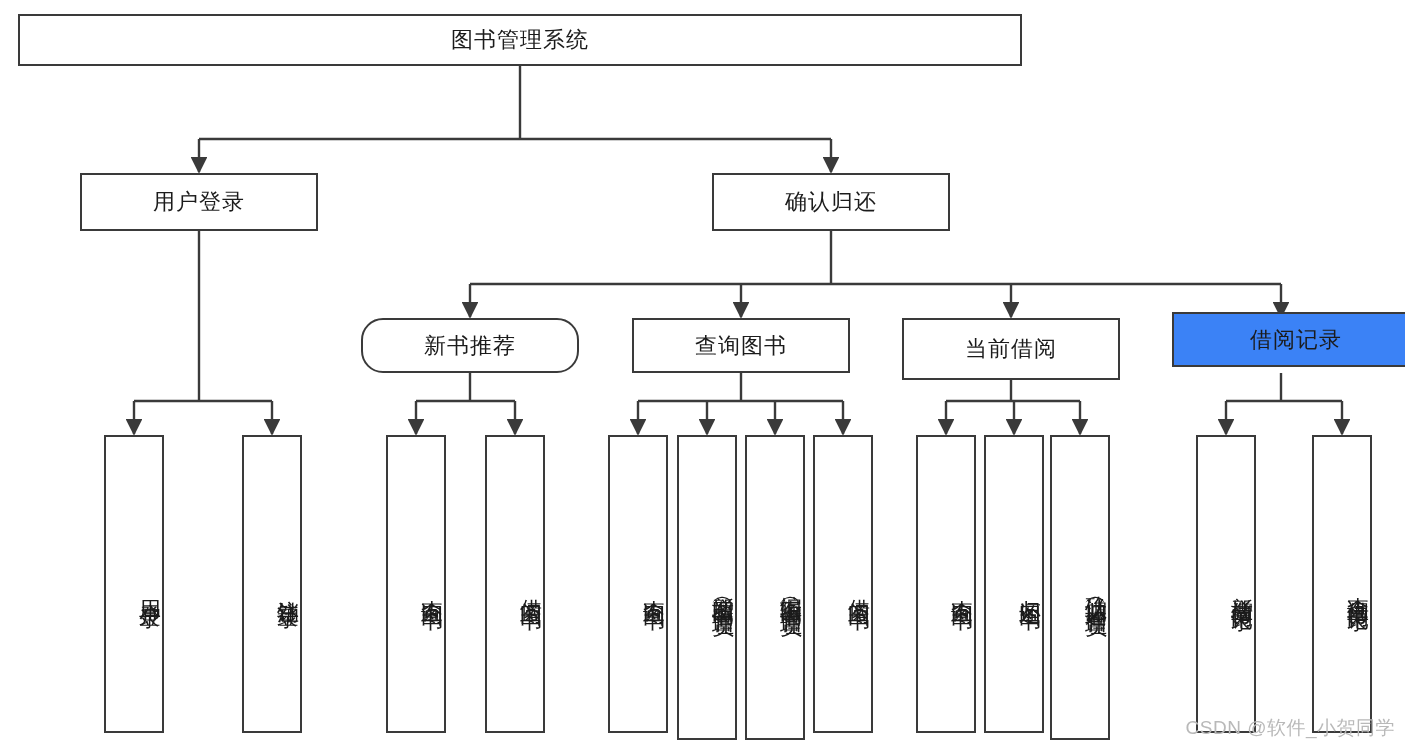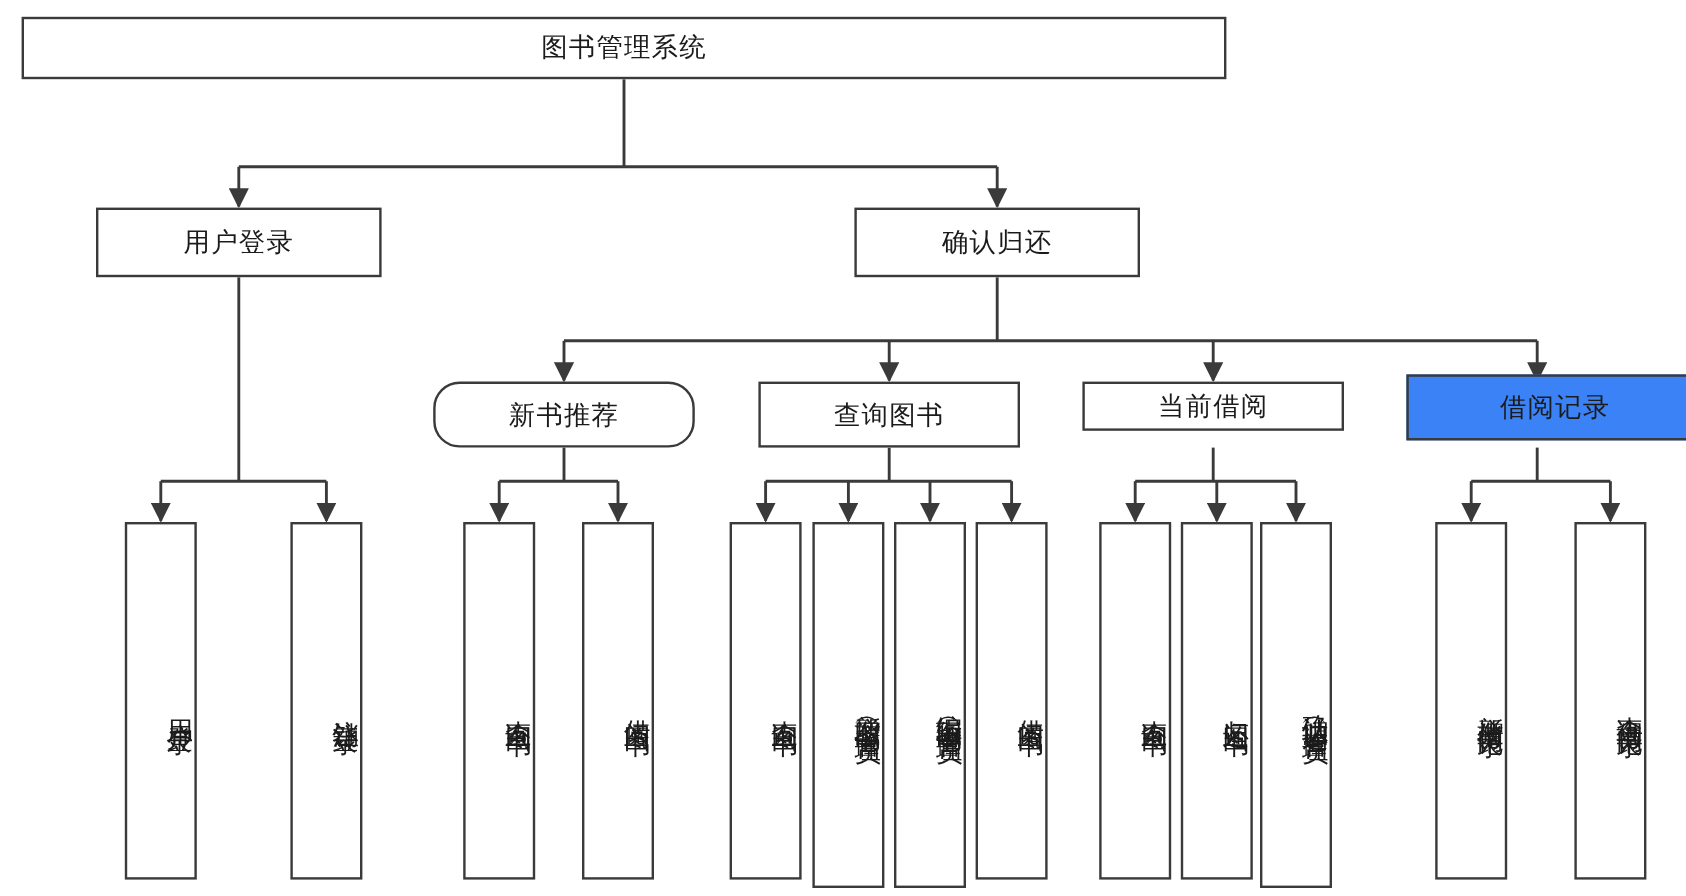--- a/index.html
+++ b/index.html
@@ -95,21 +95,21 @@
       </div>
       <div class="node h" style="left: 712px; top: 173px; width: 238px; height: 58px; border-color: rgb(58, 58, 58); background: rgb(255, 255, 255); color: rgb(27, 27, 27);">
         <span>确认归还</span>
       </div>
       <div class="node h" style="left: 361px; top: 318px; width: 218px; height: 55px; border-color: rgb(58, 58, 58); background: rgb(255, 255, 255); color: rgb(27, 27, 27); border-radius: 22px;">
         <span>新书推荐</span>
       </div>
       <div class="node h" style="left: 632px; top: 318px; width: 218px; height: 55px; border-color: rgb(58, 58, 58); background: rgb(255, 255, 255); color: rgb(27, 27, 27);">
         <span>查询图书</span>
       </div>
-      <div class="node h" style="left: 902px; top: 318px; width: 218px; height: 41px; border-color: rgb(58, 58, 58); background: rgb(255, 255, 255); color: rgb(27, 27, 27);">
+      <div class="node h" style="left: 902px; top: 318px; width: 218px; height: 62px; border-color: rgb(58, 58, 58); background: rgb(255, 255, 255); color: rgb(27, 27, 27);">
         <span>当前借阅</span>
       </div>
       <div class="node h" style="left: 1172px; top: 312px; width: 248px; height: 55px; border-color: rgb(58, 58, 58); background: #3b82f6; color: rgb(27, 27, 27);">
         <span>借阅记录</span>
       </div>
       <div class="node v" style="left: 104px; top: 435px; width: 60px; height: 298px; border-color: rgb(58, 58, 58); background: rgb(255, 255, 255); color: rgb(27, 27, 27);">
         <span>用户登录</span>
       </div>
       <div class="node v" style="left: 242px; top: 435px; width: 60px; height: 298px; border-color: rgb(58, 58, 58); background: rgb(255, 255, 255); color: rgb(27, 27, 27);">
         <span>注销登录</span>
@@ -142,13 +142,14 @@
         <span>确认归还（管理员）</span>
       </div>
       <div class="node v" style="left: 1196px; top: 435px; width: 60px; height: 298px; border-color: rgb(58, 58, 58); background: rgb(255, 255, 255); color: rgb(27, 27, 27);">
         <span>新增借阅记录</span>
       </div>
       <div class="node v" style="left: 1312px; top: 435px; width: 60px; height: 298px; border-color: rgb(58, 58, 58); background: rgb(255, 255, 255); color: rgb(27, 27, 27);">
         <span>查询借阅记录</span>
       </div>
     </div>
 
+  <div id="watermark">CSDN @软件_小贺同学</div>
 </div>
 
 </body></html>

